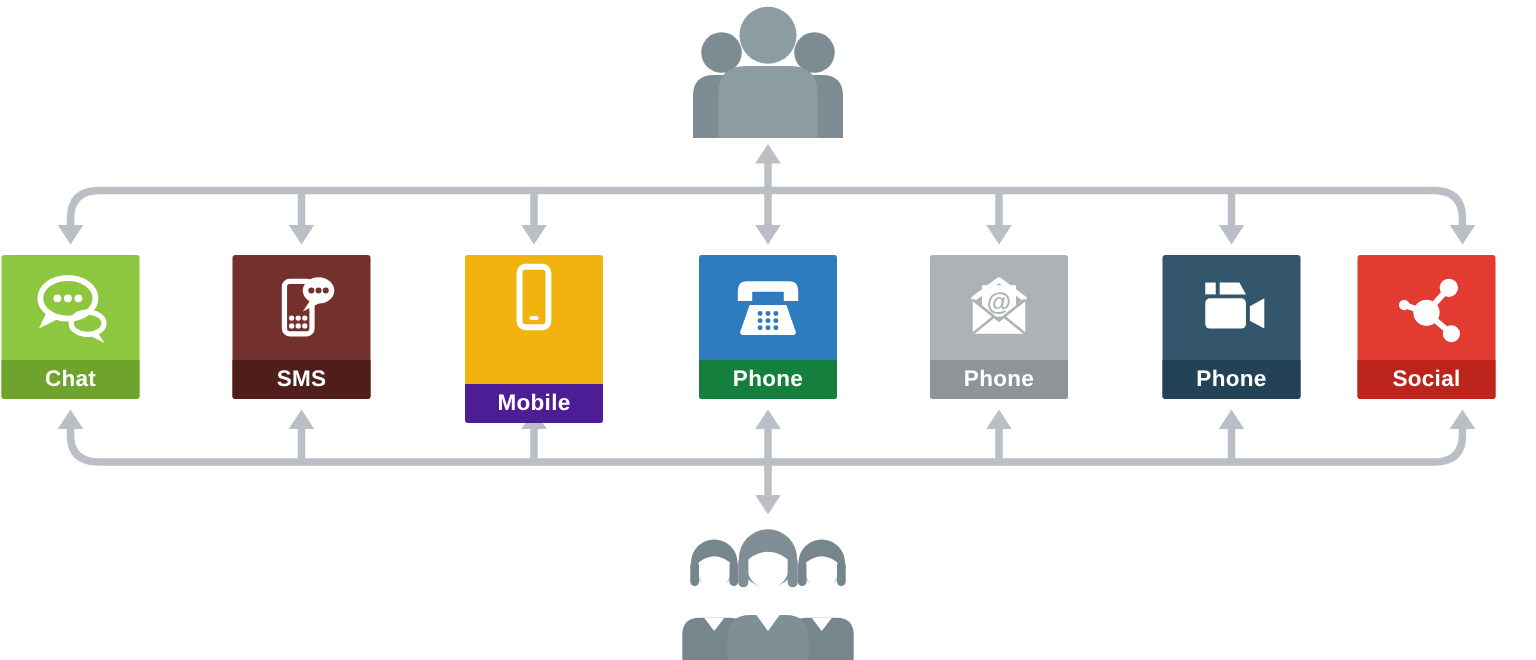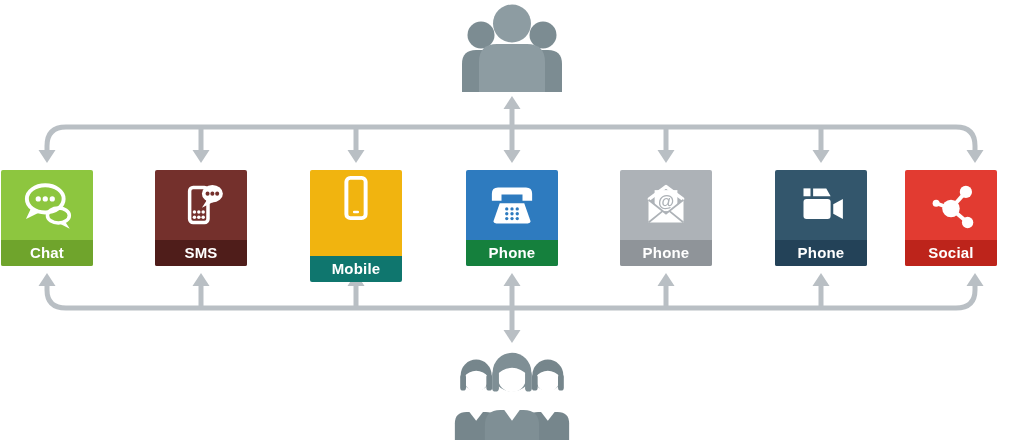--- a/index.html
+++ b/index.html
@@ -154,21 +154,21 @@
     <div class="tile-label" style="background-color: rgb(79, 29, 26);">SMS</div>
   </div>
 
   <div class="tile t2" style="background-color: rgb(241, 180, 15); color: rgb(241, 180, 15);">
     <div class="tile-icon">
       <svg width="56" height="56" viewBox="0 0 64 64">
         <rect x="21" y="9" width="22" height="46" rx="4.5" fill="none" stroke="#ffffff" stroke-width="4.5"></rect>
         <rect x="28.5" y="46.5" width="7" height="3" rx="1.5" fill="#ffffff"></rect>
       </svg>
     </div>
-    <div class="tile-label" style="background-color: #0f766e; margin-top: 30px;">Mobile</div>
+    <div class="tile-label" style="background-color: #4c1d95; margin-top: 30px;">Mobile</div>
   </div>
 
   <div class="tile t3" style="background-color: rgb(46, 123, 191); color: rgb(46, 123, 191);">
     <div class="tile-icon">
       <svg width="56" height="56" viewBox="0 0 64 64">
         <path d="M9 27 V19 Q9 12 16 12 H48 Q55 12 55 19 V27 H44 V20 H20 V27 Z" fill="#ffffff"></path>
         <path d="M18 30 H46 L53 50 Q53.8 53 50 53 H14 Q10.2 53 11 50 Z" fill="#ffffff"></path>
         <g fill="currentColor">
           <circle cx="26" cy="36.5" r="1.9"></circle>
             <circle cx="32" cy="36.5" r="1.9"></circle>

